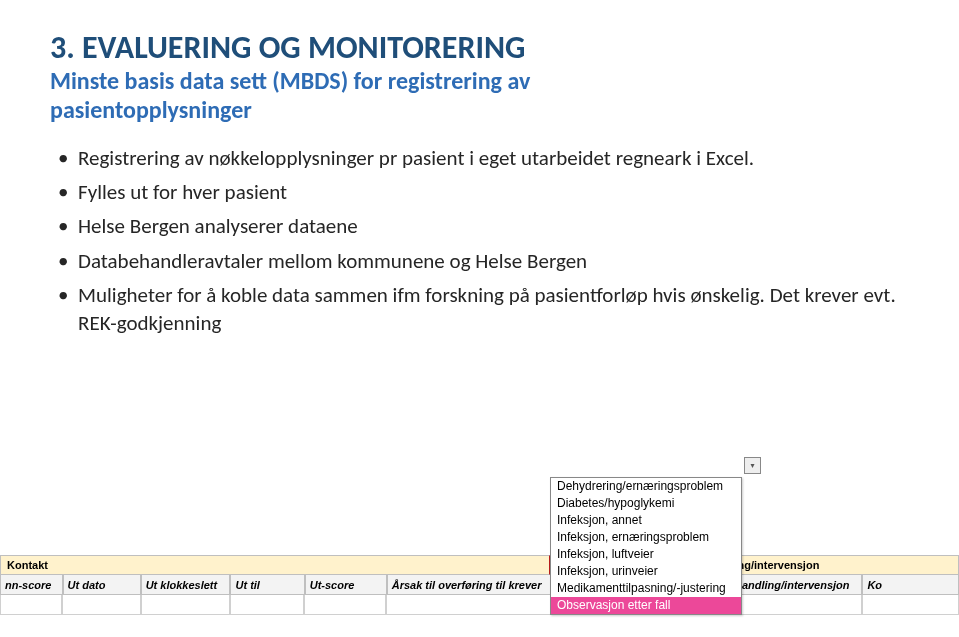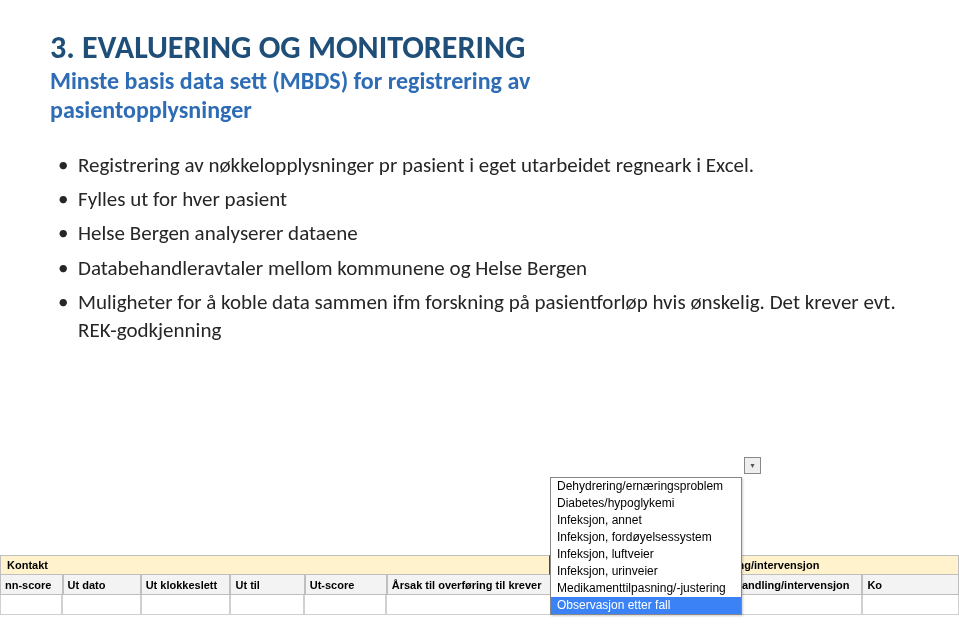--- a/index.html
+++ b/index.html
@@ -17,21 +17,21 @@
   .title {
     color: #1f4e79;
     font-size: 32px;
     font-weight: bold;
   }
   .subtitle {
     color: #2e6cb5;
     font-size: 24px;
     font-weight: bold;
     line-height: 1.2;
-    margin-bottom: 26px;
+    margin-bottom: 19px;
   }
   .bullets {
     list-style: none;
     padding-left: 4px;
   }
   .bullets li {
     position: relative;
     padding-left: 24px;
     font-size: 21px;
     color: #262626;
@@ -81,20 +81,21 @@
     border-top: none;
     font-size: 11px;
     font-weight: bold;
     color: #000;
     display: flex;
     align-items: center;
     padding: 0 4px;
     white-space: nowrap;
     overflow: hidden;
     background: #f3f3f3;
+    font-style: italic;
   }
   .c1 { width: 64px; }
   .c2 { width: 80px; }
   .c3 { width: 92px; }
   .c4 { width: 76px; }
   .c5 { width: 84px; }
   .c6 { width: 204px; }
   .c7 { width: 134px; }
   .c8 { width: 150px; }
   .c9 { width: 99px; }
@@ -120,21 +121,21 @@
     font-size: 12px;
     box-shadow: 1px 1px 2px rgba(0,0,0,0.2);
   }
   .dd-item {
     padding: 1px 6px;
     color: #000;
     white-space: nowrap;
     line-height: 1.25;
   }
   .dd-item.selected {
-    background: #3b82f6;
+    background: #ec4899;
     color: #fff;
   }
   .dd-handle {
     position: absolute;
     right: -19px;
     top: -20px;
     width: 17px;
     height: 17px;
     border: 1px solid #888;
     background: #eee;
@@ -191,20 +192,20 @@
     <div class="data-cell c8"></div>
     <div class="data-cell c9"></div>
   </div>
 
   <div class="dropdown-wrap">
     <div class="dd-handle">▾</div>
     <div class="dropdown-box">
       <div class="dd-item">Dehydrering/ernæringsproblem</div>
       <div class="dd-item">Diabetes/hypoglykemi</div>
       <div class="dd-item">Infeksjon, annet</div>
-      <div class="dd-item">Infeksjon, fordøyelsessystem</div>
+      <div class="dd-item">Infeksjon, ernæringsproblem</div>
       <div class="dd-item">Infeksjon, luftveier</div>
       <div class="dd-item">Infeksjon, urinveier</div>
       <div class="dd-item">Medikamenttilpasning/-justering</div>
       <div class="dd-item selected">Observasjon etter fall</div>
     </div>
   </div>
 </div>
 
 </body></html>

